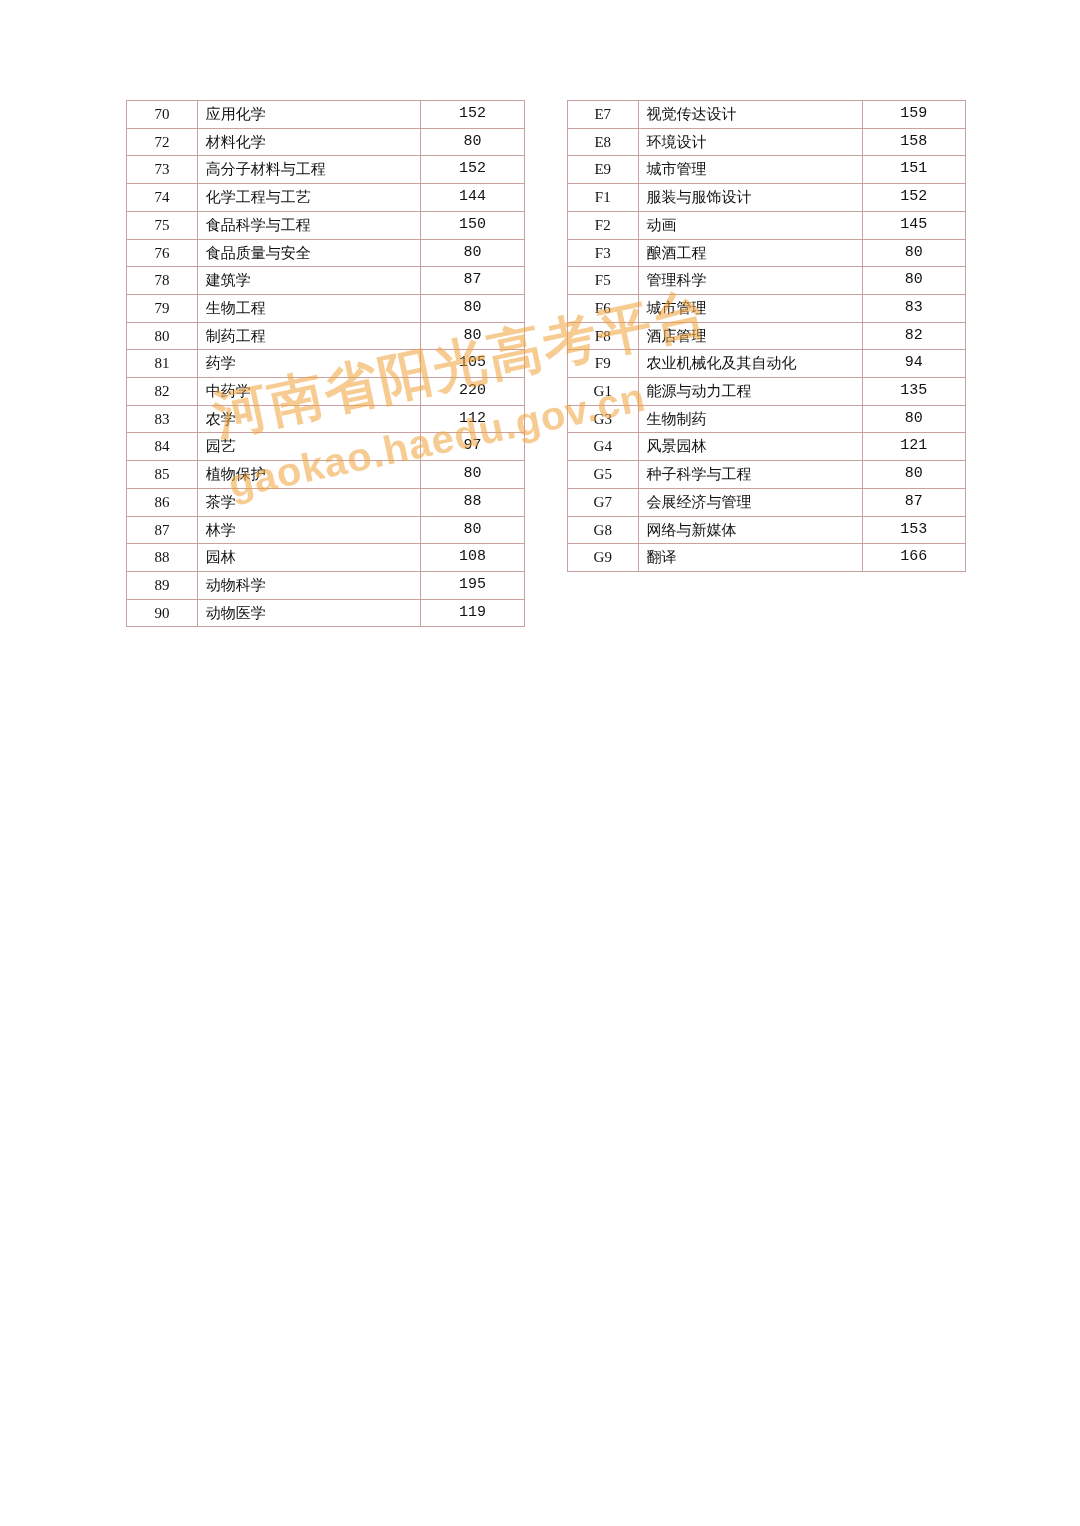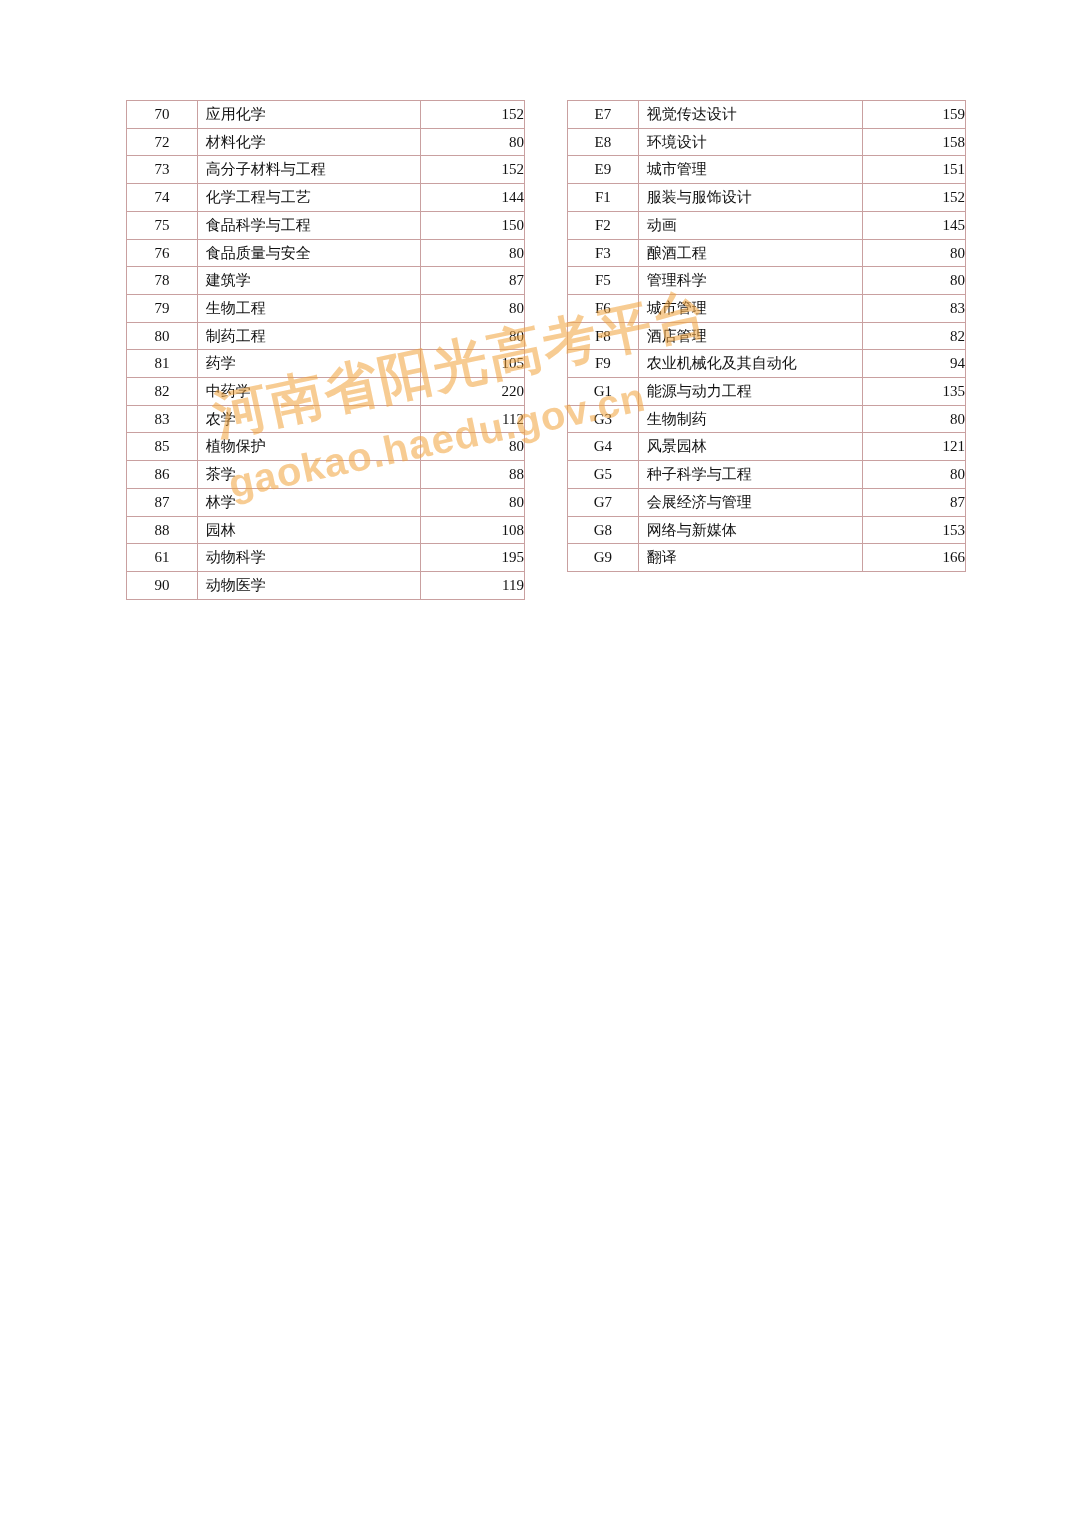--- a/index.html
+++ b/index.html
@@ -50,21 +50,22 @@
     width: 72px;
     text-align: center;
   }
   .col-name {
     width: 218px;
     text-align: left;
     padding-left: 8px !important;
   }
   .col-num {
     width: 106px;
-    text-align: right;
+    text-align: center;
+    font-family: Liberation Mono, monospace;
   }
   .watermark {
     position: absolute;
     left: 228px;
     top: 330px;
     width: 470px;
     height: 250px;
     pointer-events: none;
     user-select: none;
     transform: rotate(-12deg);
@@ -150,41 +151,46 @@
             <td class="col-code">82</td>
             <td class="col-name">中药学</td>
             <td class="col-num">220</td>
           </tr>
           <tr>
             <td class="col-code">83</td>
             <td class="col-name">农学</td>
             <td class="col-num">112</td>
           </tr>
           <tr>
+            <td class="col-code">84</td>
+            <td class="col-name">园艺</td>
+            <td class="col-num">97</td>
+          </tr>
+          <tr>
             <td class="col-code">85</td>
             <td class="col-name">植物保护</td>
             <td class="col-num">80</td>
           </tr>
           <tr>
             <td class="col-code">86</td>
             <td class="col-name">茶学</td>
             <td class="col-num">88</td>
           </tr>
           <tr>
             <td class="col-code">87</td>
             <td class="col-name">林学</td>
             <td class="col-num">80</td>
           </tr>
           <tr>
             <td class="col-code">88</td>
             <td class="col-name">园林</td>
             <td class="col-num">108</td>
           </tr>
           <tr>
-            <td class="col-code">61</td>
+            <td class="col-code">89</td>
             <td class="col-name">动物科学</td>
             <td class="col-num">195</td>
           </tr>
           <tr>
             <td class="col-code">90</td>
             <td class="col-name">动物医学</td>
             <td class="col-num">119</td>
           </tr>
         </tbody>
     </table>

